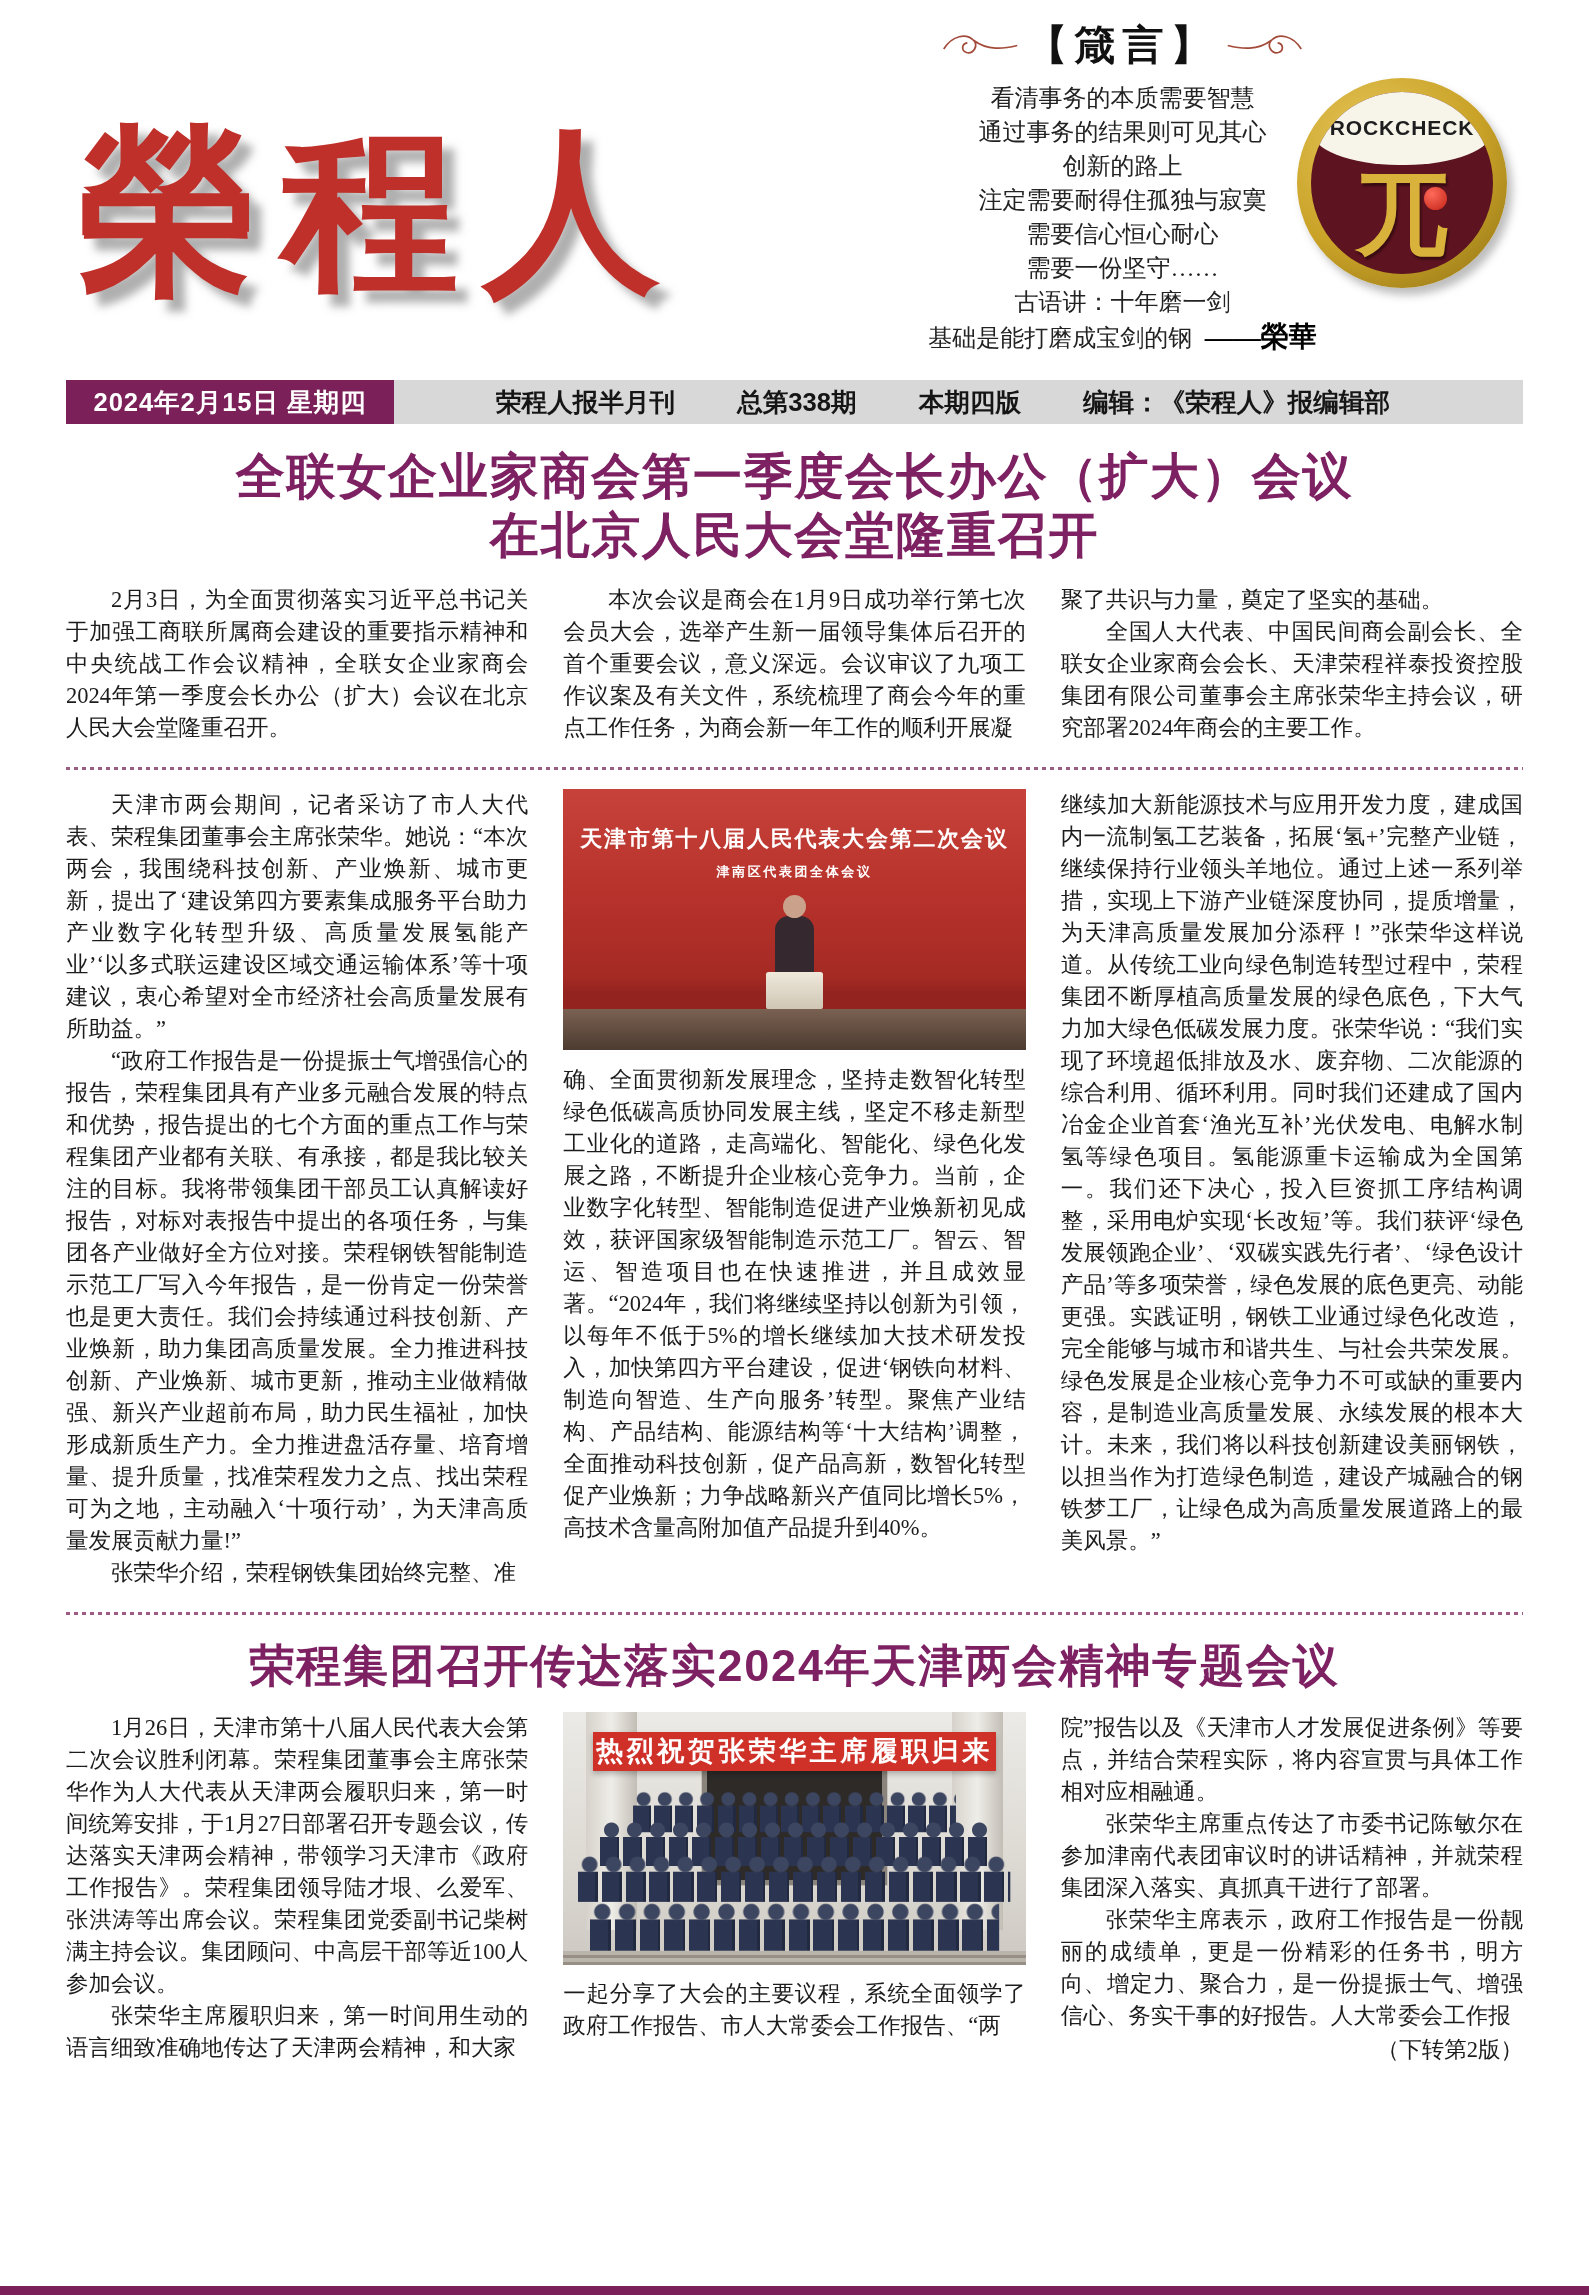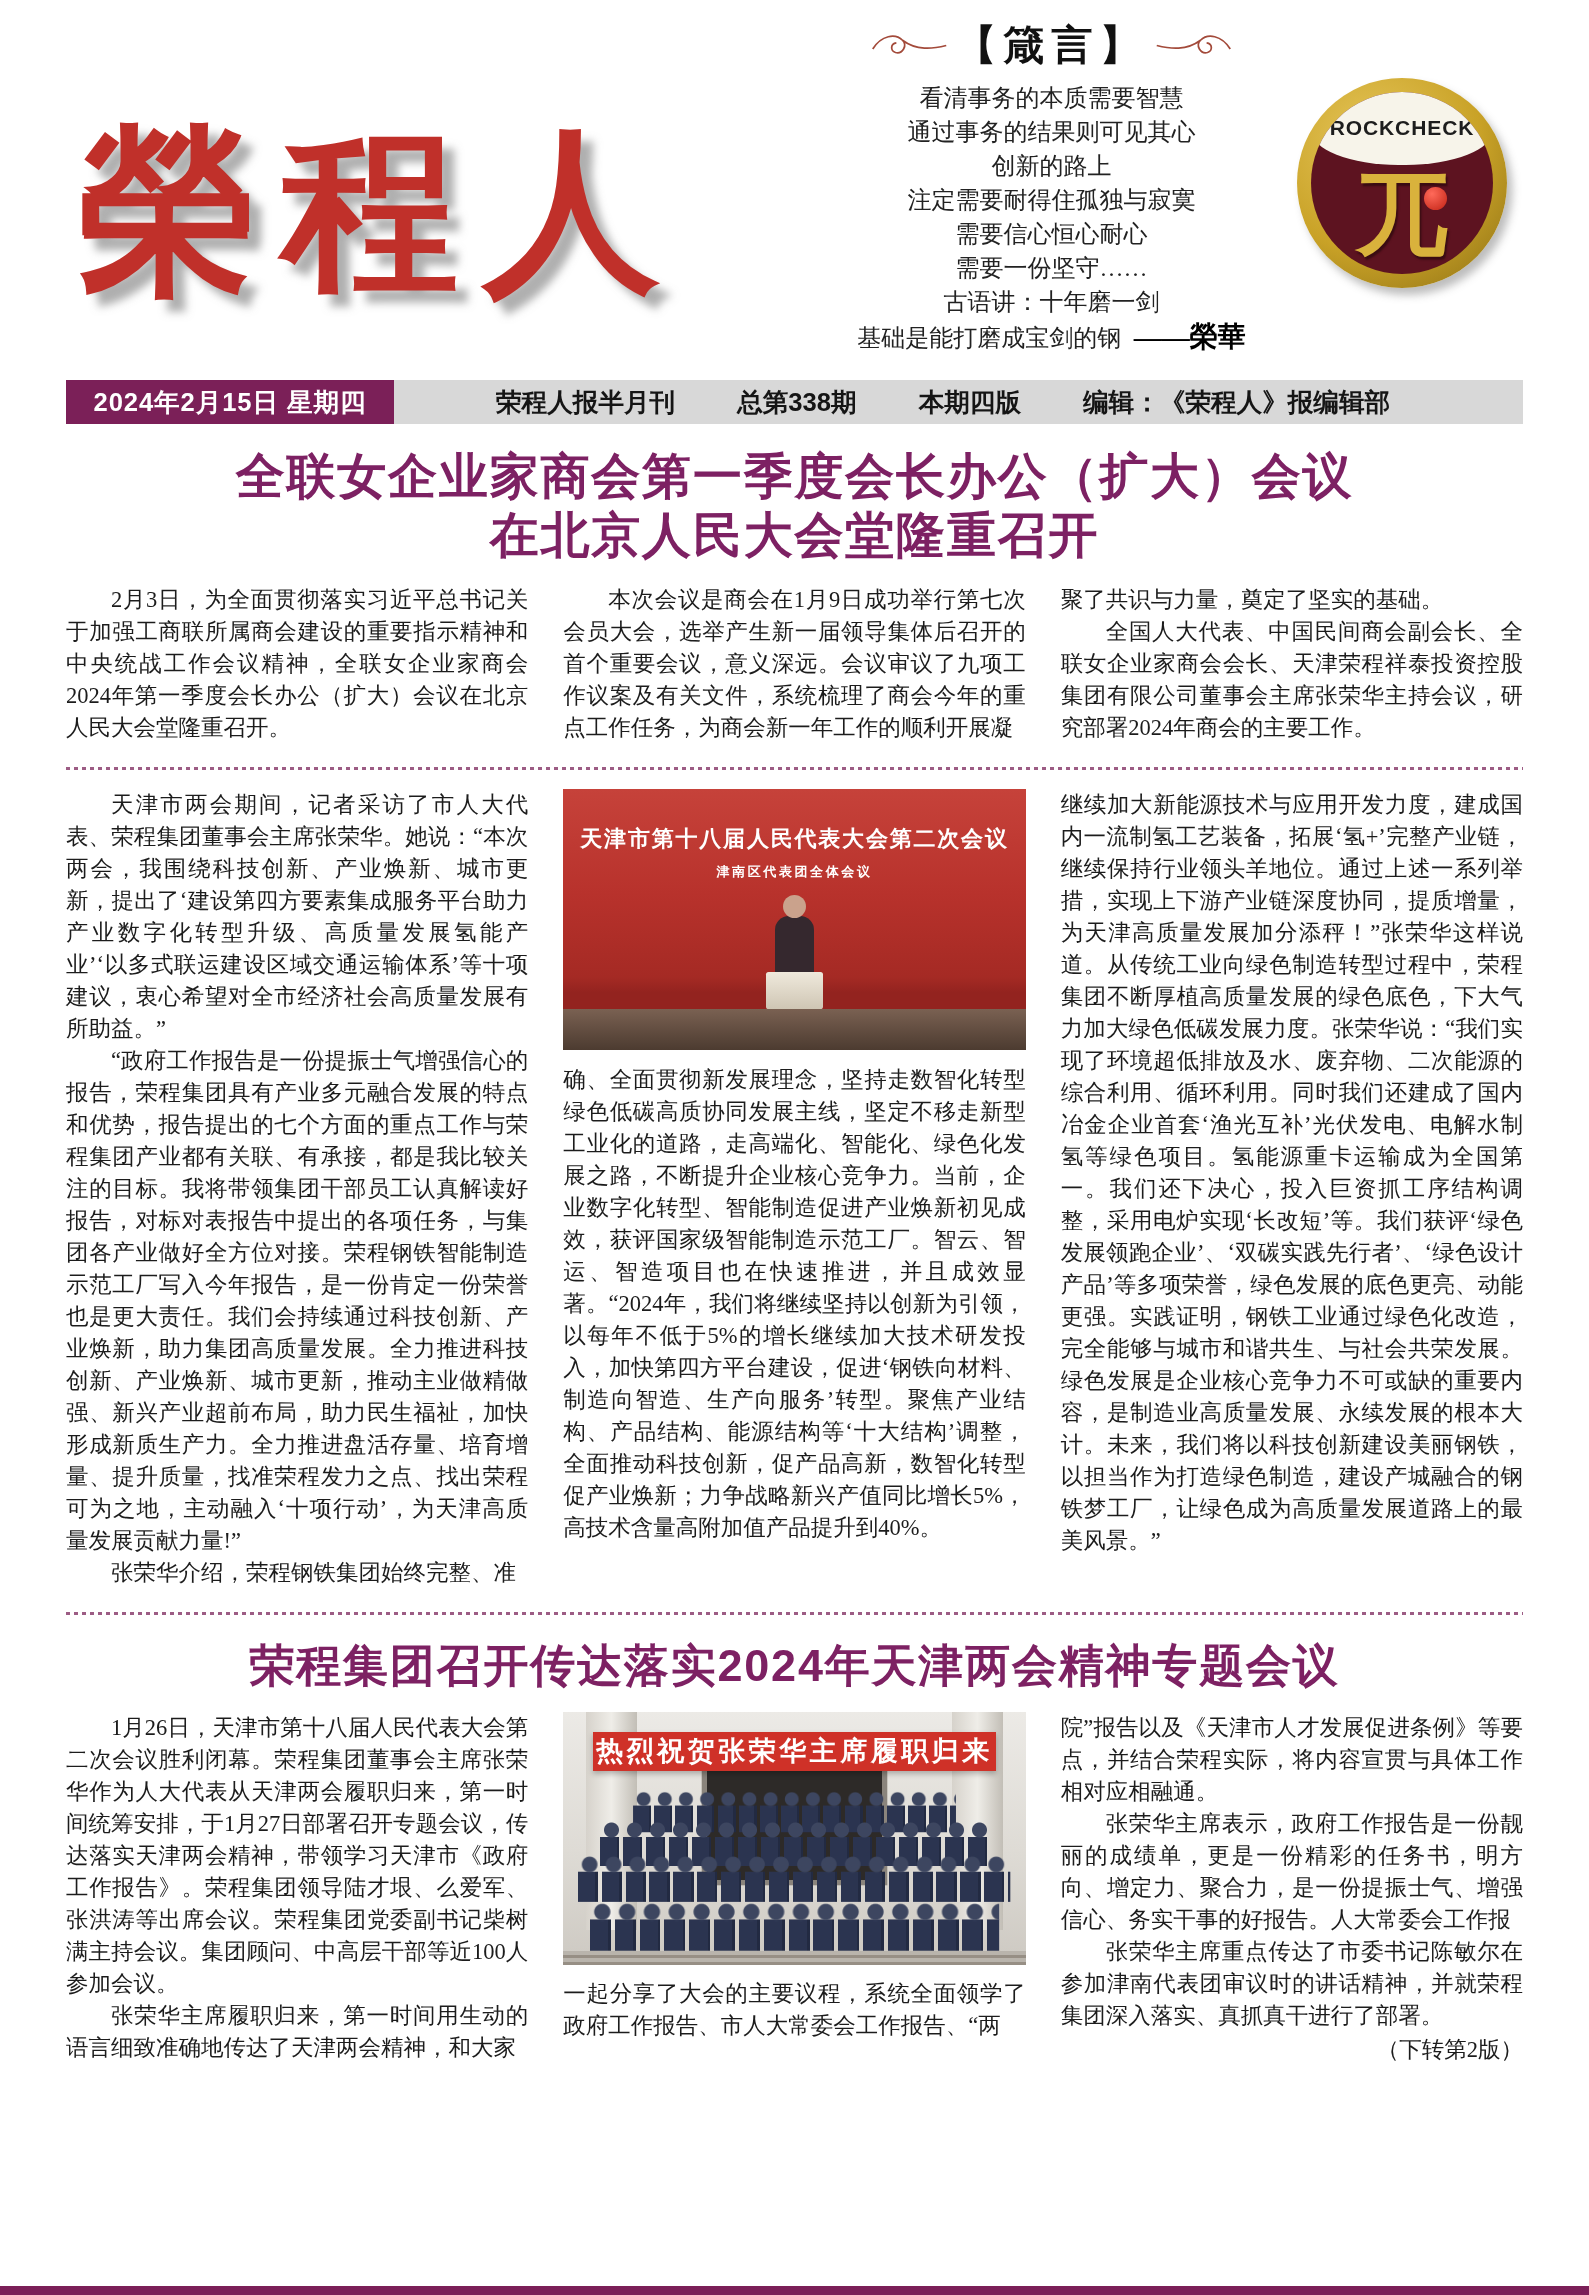--- a/index.html
+++ b/index.html
@@ -6,21 +6,21 @@
   .page{position:relative;width:1589px;height:2295px;background:#ffffff;overflow:hidden;
         font-family:"Liberation Serif","DejaVu Serif",serif;color:#1c1c1c;}
   .inner{position:relative;margin:0 66px;}
 
   
   .masthead{position:relative;height:380px;}
   .paper-title{position:absolute;left:13.2px;top:124px;font-size:177px;line-height:1;
      font-weight:bold;color:#c0302a;letter-spacing:25px;
      font-family:"Liberation Serif","DejaVu Serif",serif;
      text-shadow:12.4px 12.4px 8.8px rgba(110,110,110,.55);}
-  .motto{position:absolute;left:747px;top:17.7px;width:477px;text-align:center;}
+  .motto{position:absolute;left:818px;top:17.7px;width:477px;text-align:center;}
   .motto-head{display:flex;align-items:center;justify-content:center;gap:5.3px;
      font-size:41px;font-weight:bold;color:#111;letter-spacing:7px;
      font-family:"Liberation Serif","DejaVu Serif",serif;}
   .flourish{width:81px;height:35px;}
   .motto-body{margin-top:8.8px;}
   .motto-body p{margin:0;font-size:24px;line-height:34px;color:#222;}
   .motto-last{font-size:24px;line-height:35px;color:#222;}
   .motto-sig{font-weight:bold;font-size:28px;margin-left:12.4px;color:#000;}
 
   .logo{position:absolute;right:16px;top:78px;width:210px;height:210px;}
@@ -229,22 +229,22 @@
             <div class="gp-crowd gp-r4"></div>
             <div class="gp-steps"></div>
           </div>
           <div class="coltext cont">
               <p>一起分享了大会的主要议程，系统全面领学了政府工作报告、市人大常委会工作报告、“两</p>
             </div>
         </div>
         <div class="col">
           <div class="coltext cont">
               <p>院”报告以及《天津市人才发展促进条例》等要点，并结合荣程实际，将内容宣贯与具体工作相对应相融通。</p>
+              <p>张荣华主席重点传达了市委书记陈敏尔在参加津南代表团审议时的讲话精神，并就荣程集团深入落实、真抓真干进行了部署。</p>
               <p>张荣华主席表示，政府工作报告是一份靓丽的成绩单，更是一份精彩的任务书，明方向、增定力、聚合力，是一份提振士气、增强信心、务实干事的好报告。人大常委会工作报</p>
-              <p>张荣华主席重点传达了市委书记陈敏尔在参加津南代表团审议时的讲话精神，并就荣程集团深入落实、真抓真干进行了部署。</p>
             </div>
           <div class="turn">（下转第2版）</div>
         </div>
       </div>
     </div>
 
   </div>
   <div class="bottom-bar"></div>
 </div>
 

